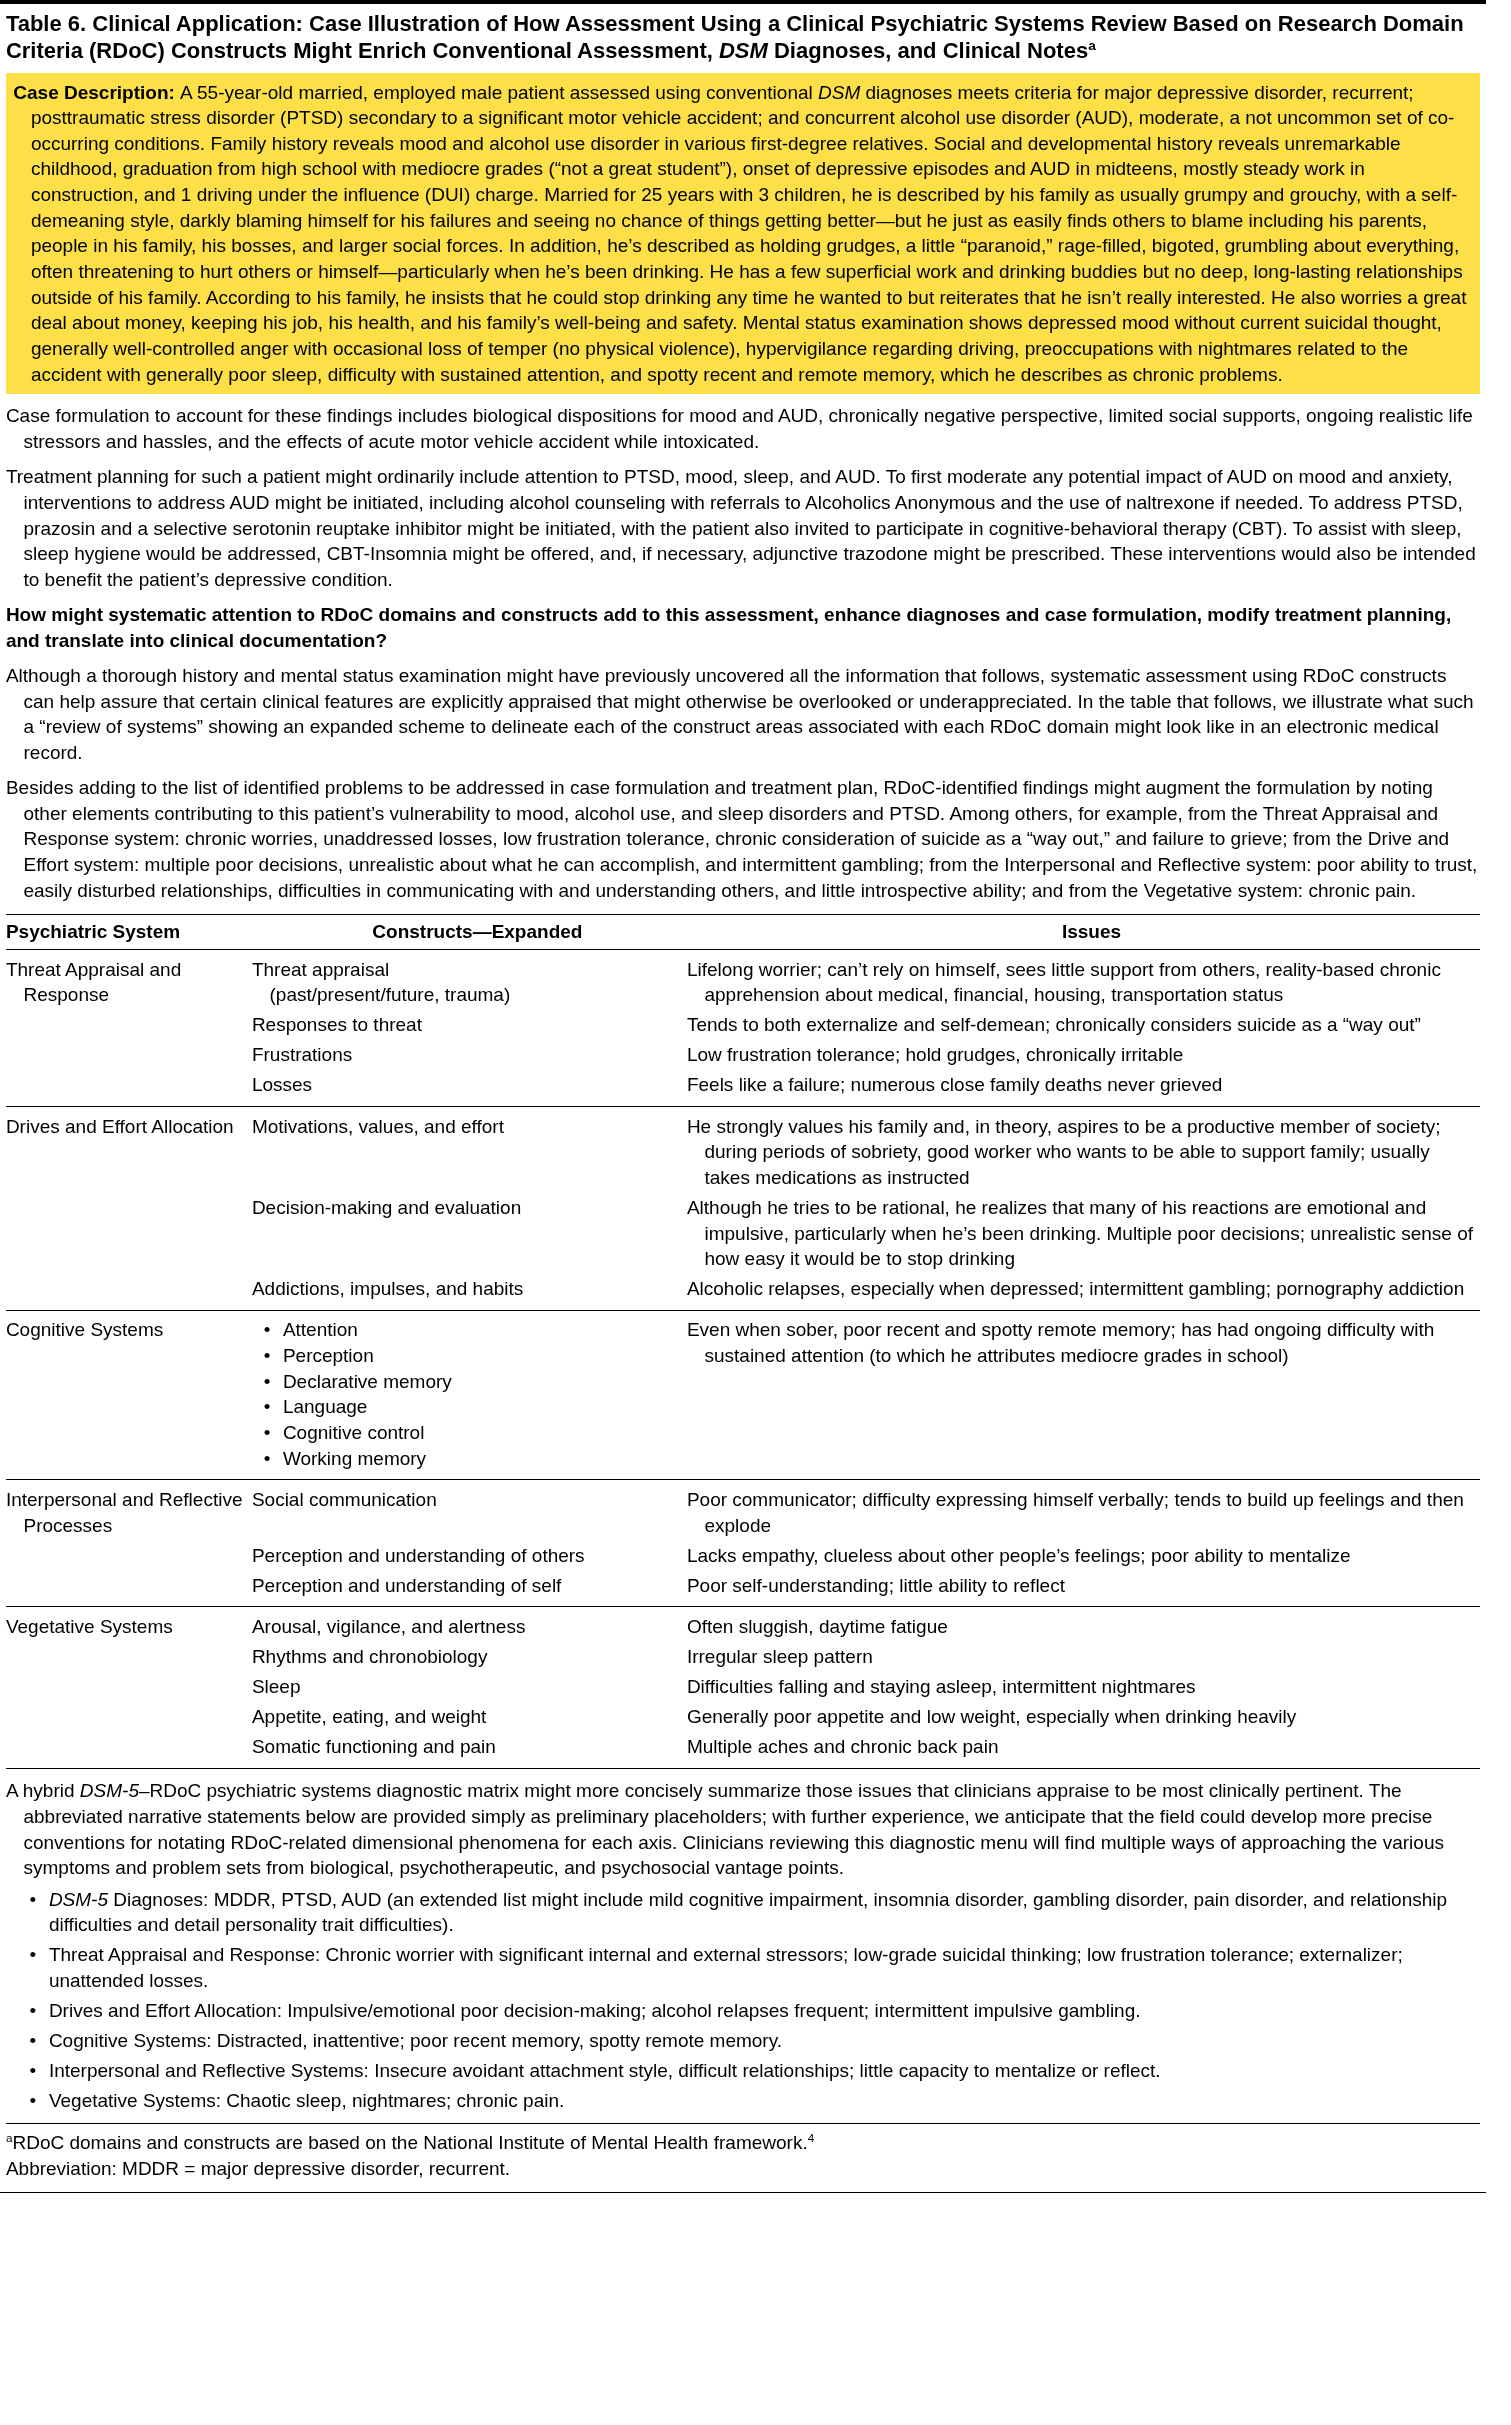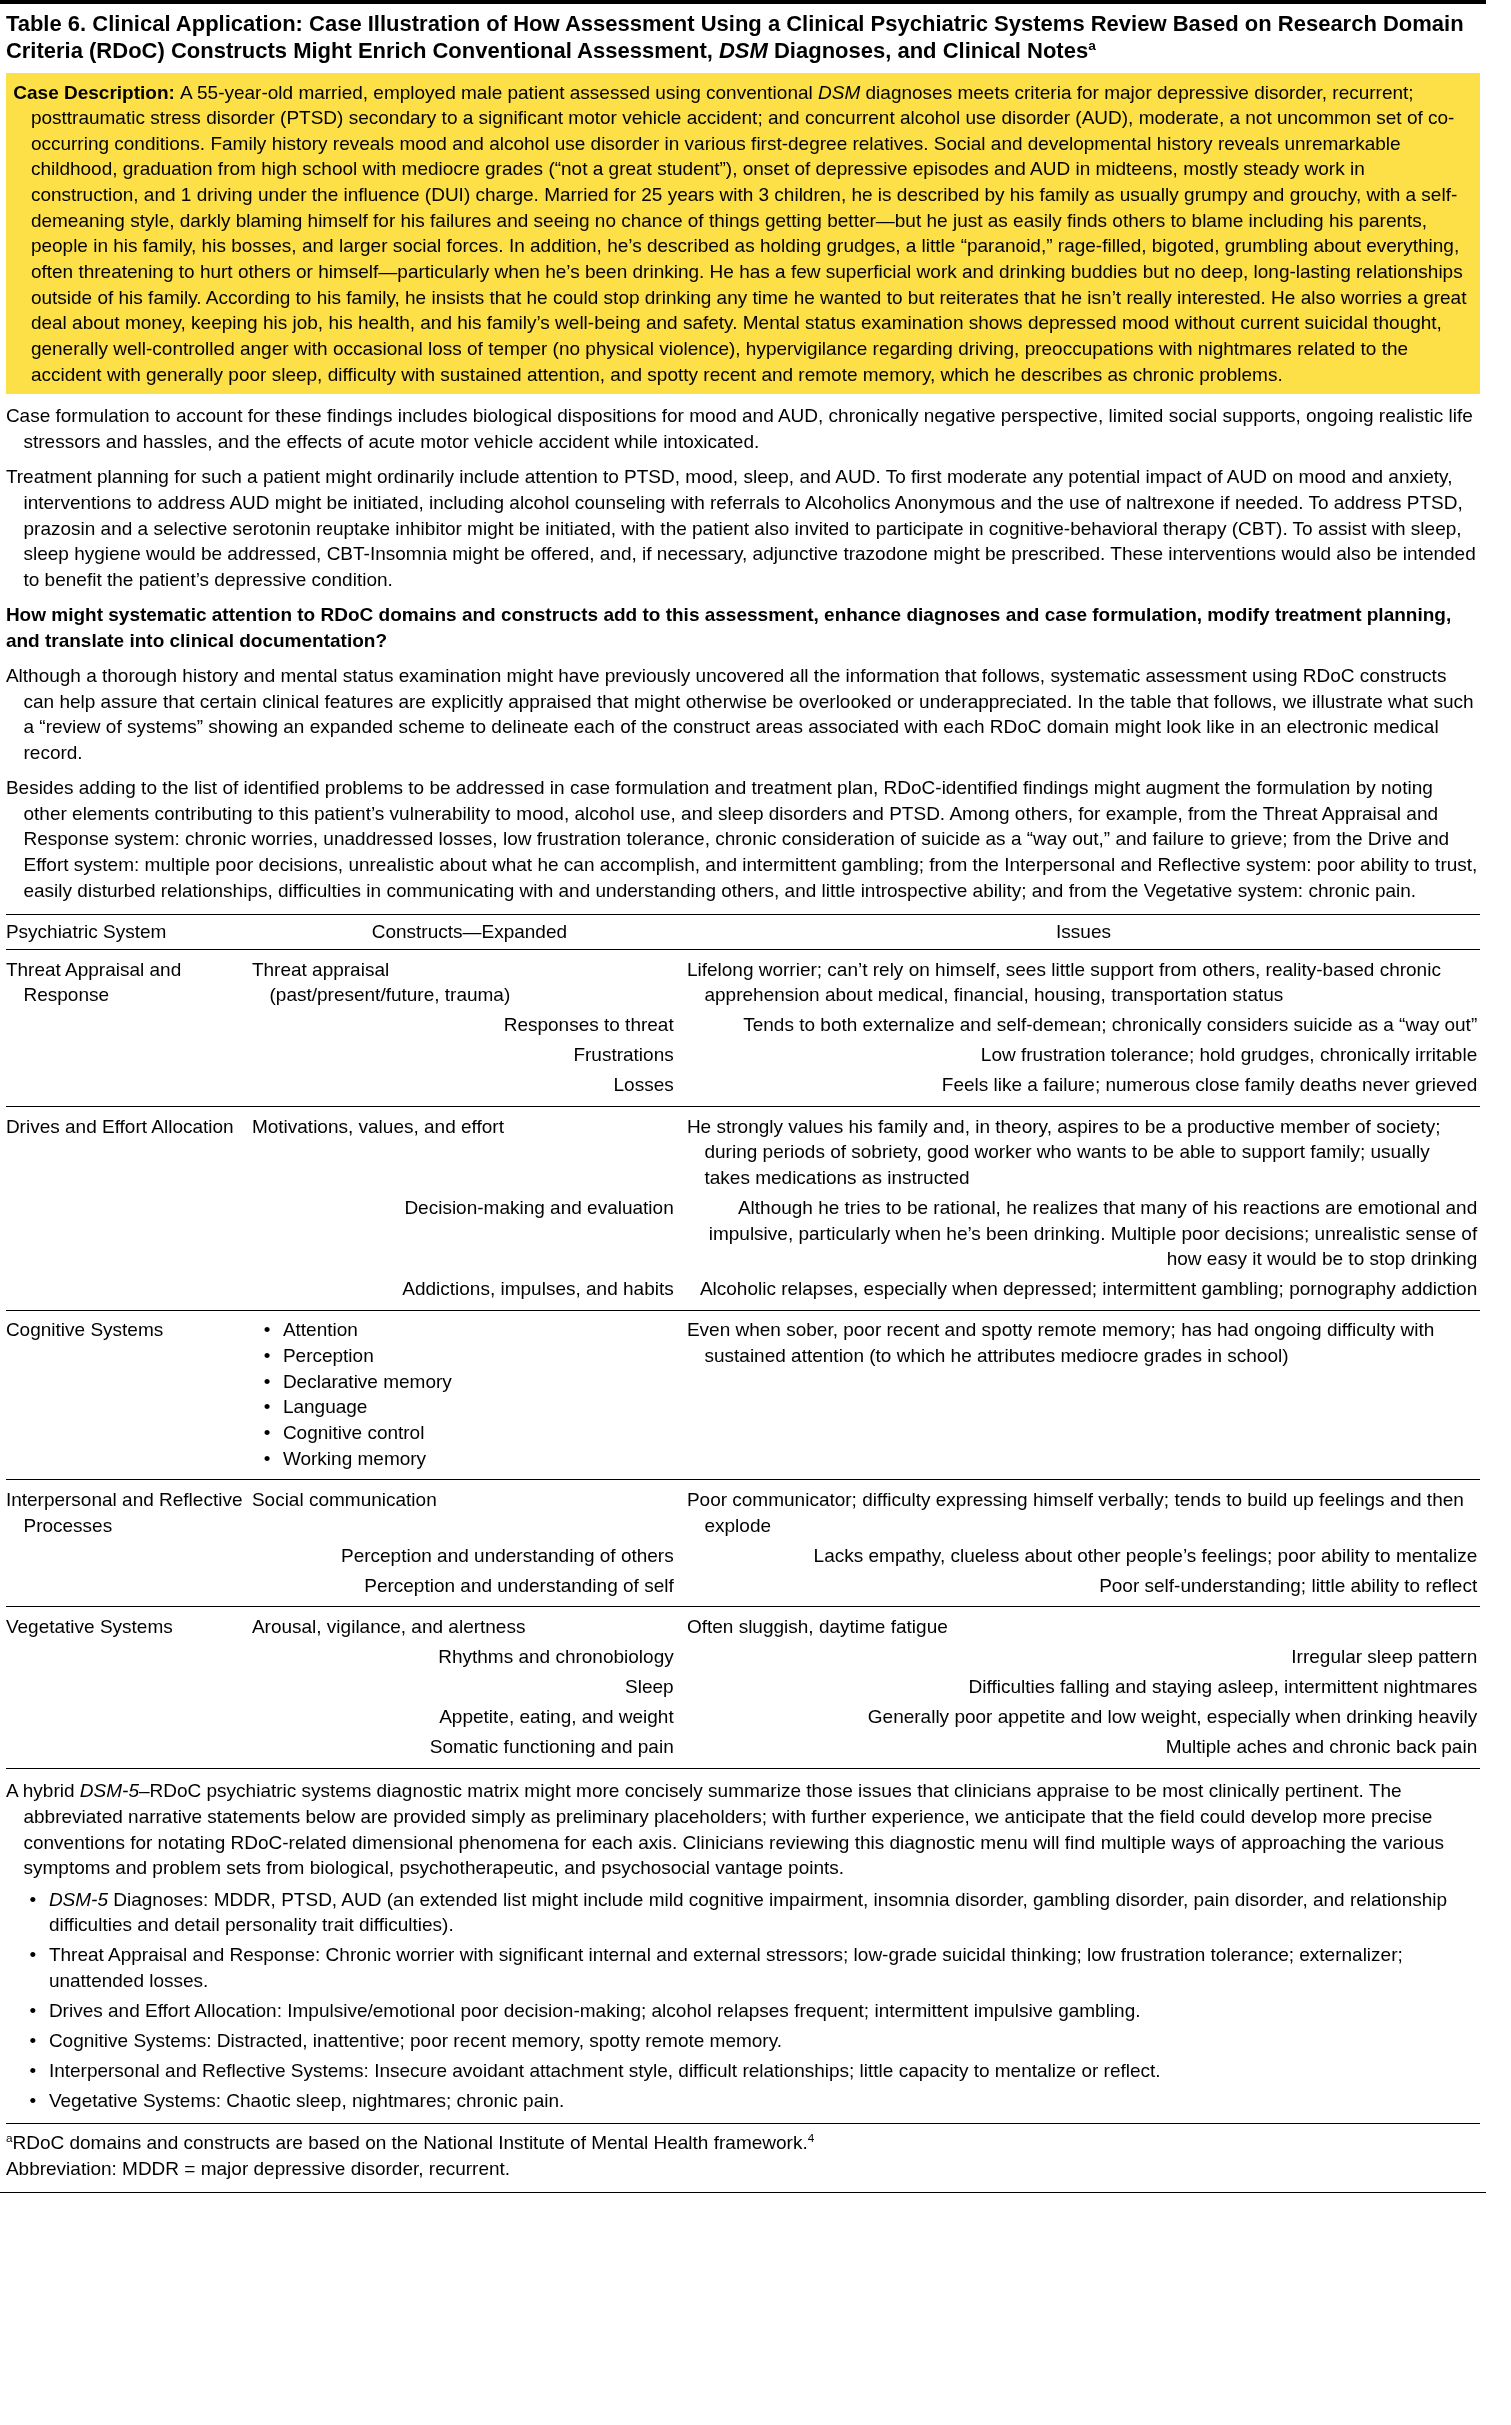--- a/index.html
+++ b/index.html
@@ -34,37 +34,38 @@
 
   
   .systems-table {
     margin-top:10.3px;
     border-top:1.5px solid #000;
     border-bottom:1.5px solid #000;
   }
   .t-header {
     display:grid;
     grid-template-columns:246px 435px 1fr;
-    font-weight:400;
+    font-weight:700;
     padding:4.4px 0;
     border-bottom:1.5px solid #000;
+    gap:8px;
   }
   .t-header .center { text-align:center; }
   .t-block {
     display:grid;
     grid-template-columns:246px 1fr;
     padding:6.6px 0 8px 0;
   }
   .t-block + .t-block { border-top:1.5px solid #000; }
   .col-sys { padding-right:7.4px; }
   .entry {
     display:grid;
     grid-template-columns:435px 1fr;
   }
-  .entry + .entry { margin-top:4.4px;text-align:right; }
+  .entry + .entry { margin-top:4.4px; }
   .col-con { padding-right:13.2px; }
   .construct-sub { padding-left:17.6px; }
   .col-iss { padding-right:2.9px; }
 
   ul { list-style:none; }
   .construct-bullets li { position:relative; padding-left:31px; }
   .construct-bullets li::before { content:"\2022"; position:absolute; left:11.8px; }
 
   .summary-bullets { margin-top:5.9px; }
   .summary-bullets li { position:relative; padding-left:43px; margin-top:4.4px; }

